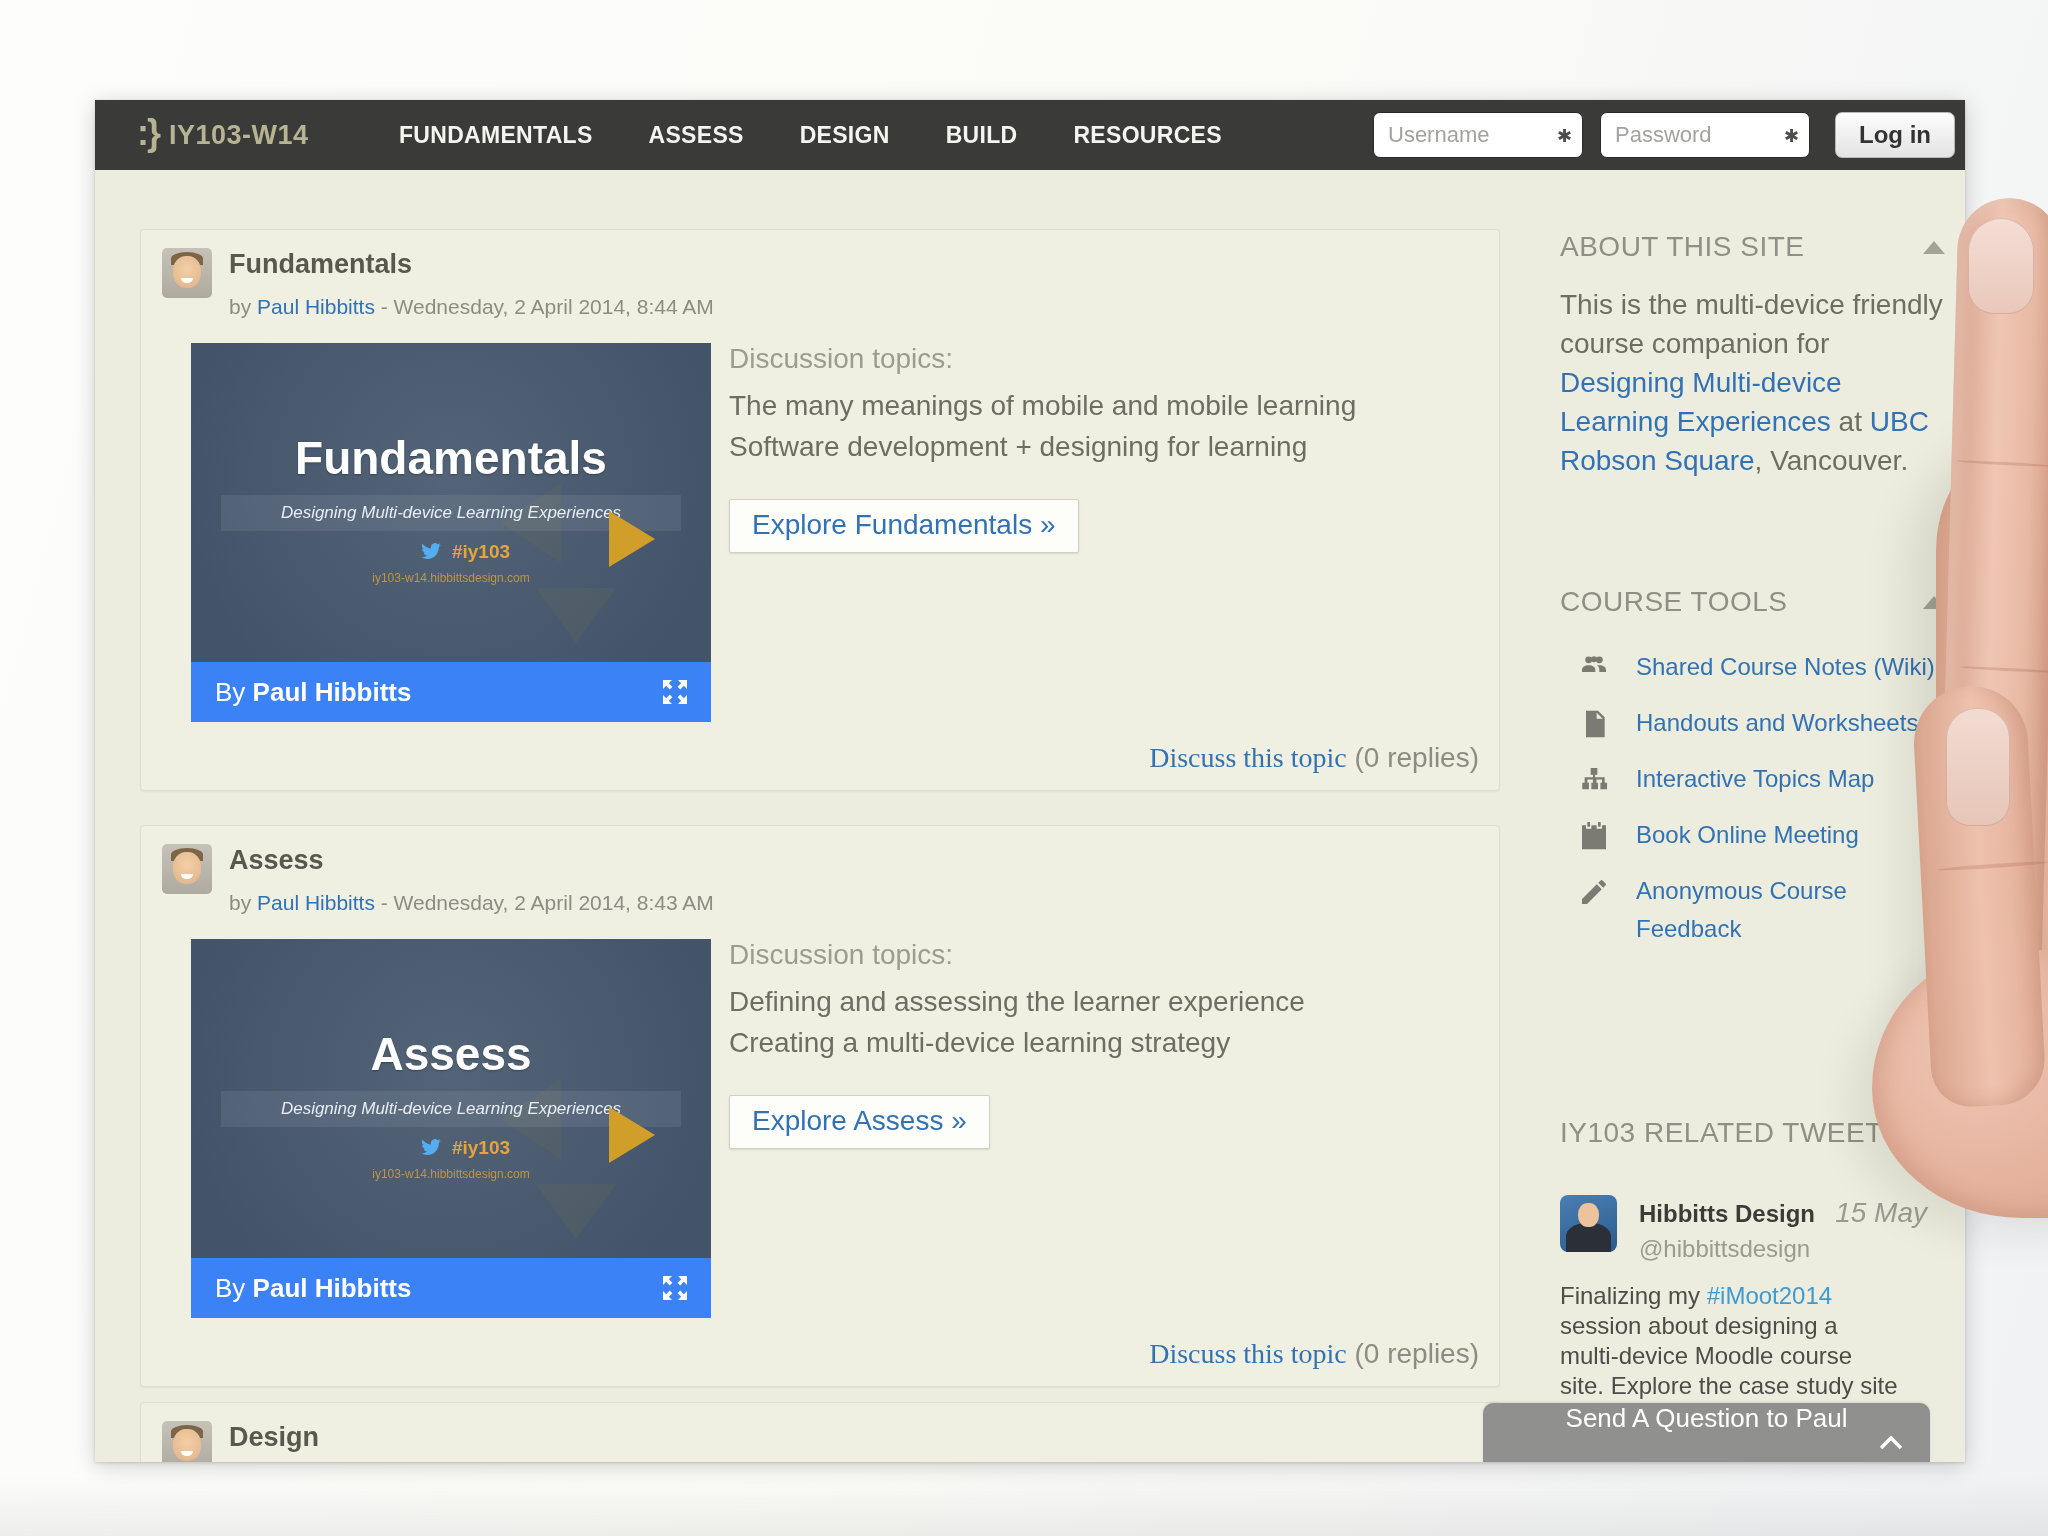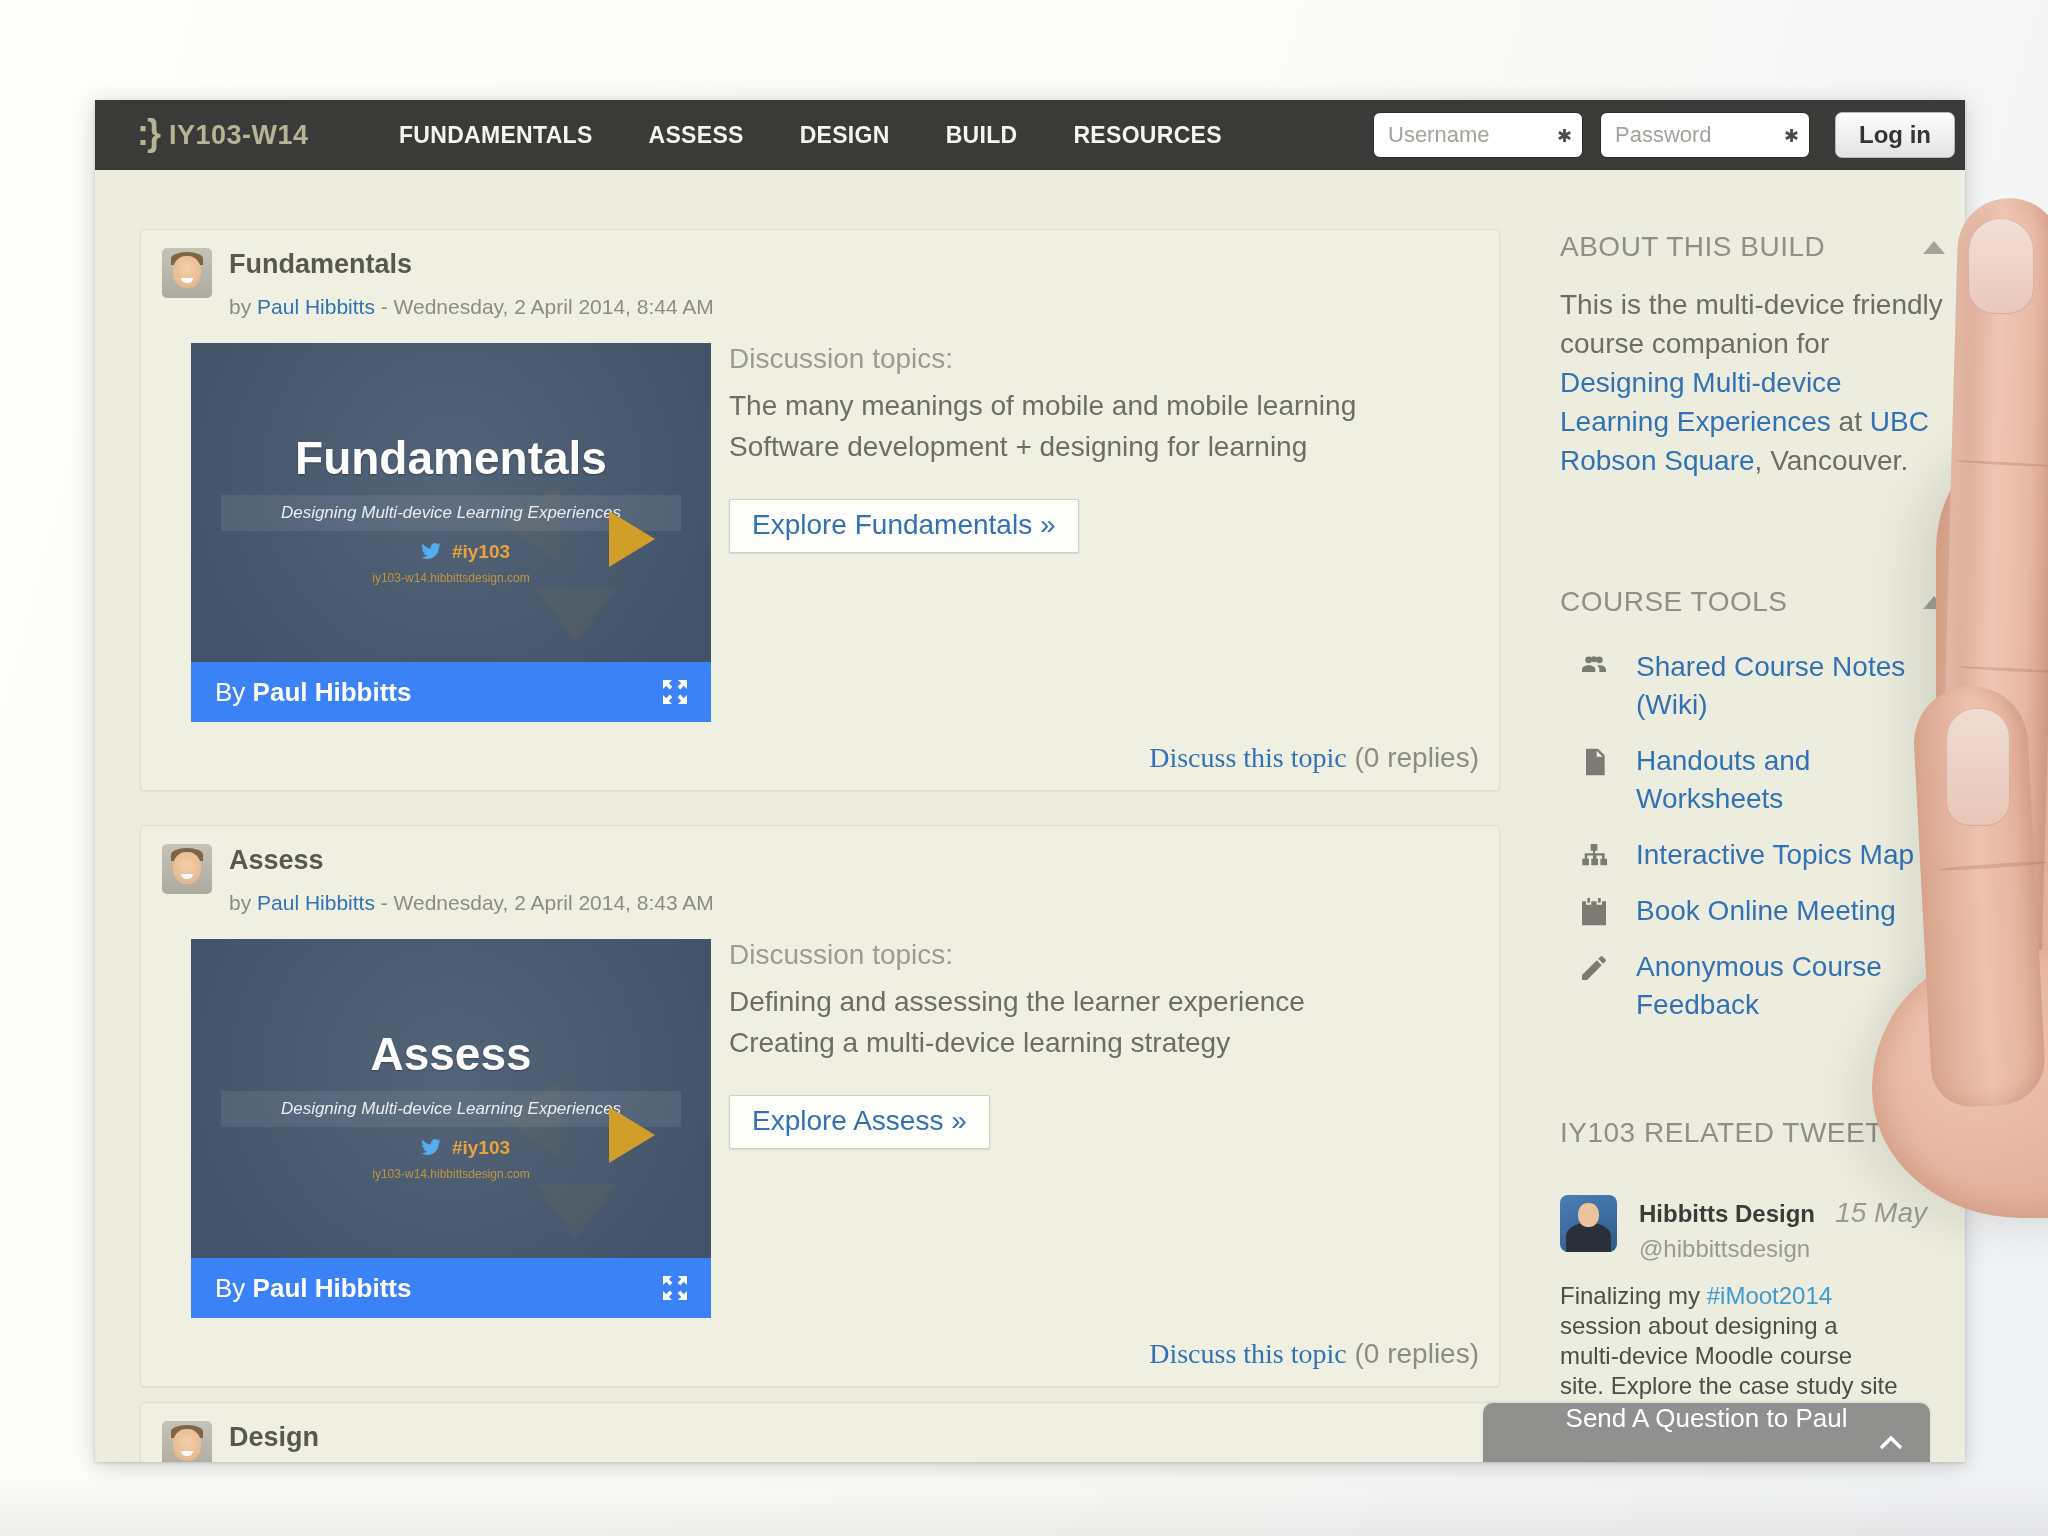--- a/index.html
+++ b/index.html
@@ -89,21 +89,21 @@
   .tri-up{width:0;height:0;border-left:11px solid transparent;border-right:11px solid transparent;
     border-bottom:13px solid #a3a39a;cursor:pointer;}
   .about-head{position:absolute;left:0;top:131px;width:100%;}
   .about-text{position:absolute;left:0;top:185px;width:100%;font-size:28px;line-height:39px;color:#6d6d63;}
   .about-text a{color:#3272b4;text-decoration:none;}
   .tools-head{position:absolute;left:0;top:486px;width:100%;}
   .tools-list{position:absolute;left:18px;top:548px;width:360px;}
   .tool{display:flex;margin-bottom:18px;}
   .tool .t-icon{flex:none;width:36px;height:34px;margin-right:22px;margin-top:4px;}
   .tool .t-icon svg{width:32px;height:32px;fill:#7b7b74;}
-  .tool a{font-size:28px;line-height:38px;color:#3272b4;text-decoration:none;width:300px;display:inline-block;}
+  .tool a{font-size:24px;line-height:38px;color:#3272b4;text-decoration:none;width:300px;display:inline-block;}
   .tweets-head{position:absolute;left:0;top:1017px;width:100%;}
   .tweet{position:absolute;left:0;top:1095px;width:100%;}
   .tw-row{display:flex;}
   .tw-avatar{width:57px;height:57px;border-radius:8px;flex:none;position:relative;overflow:hidden;
     background:linear-gradient(160deg,#4a7fb5,#2b5a8c);}
   .tw-avatar .suit{position:absolute;left:6px;top:28px;width:45px;height:30px;border-radius:45% 45% 0 0;background:#2a2f38;}
   .tw-avatar .tface{position:absolute;left:18px;top:8px;width:21px;height:24px;border-radius:46%;background:#ecc39c;}
   .tw-meta{margin-left:22px;padding-top:2px;flex:1;}
   .tw-name-row{display:flex;align-items:baseline;}
   .tw-name{font-size:24px;font-weight:bold;color:#3b3b38;}
@@ -284,21 +284,21 @@
         <div class="head-text">
           <div class="card-title">Design</div>
           <div class="byline"><span>by </span><a href="#">Paul Hibbitts</a><span> - Wednesday, 2 April 2014, 8:43 AM</span></div>
         </div>
       </div>
     </div>
 
     <div class="sidebar">
 
       <div class="sec-head about-head">
-        <span class="sec-title">ABOUT THIS BUILD</span>
+        <span class="sec-title">ABOUT THIS SITE</span>
         <span class="tri-up"></span>
       </div>
       <div class="about-text">
         <span>This is the multi-device friendly course companion for </span><a href="#">Designing Multi-device Learning Experiences</a><span> at </span><a href="#">UBC Robson Square</a><span>, Vancouver.</span>
       </div>
 
       <div class="sec-head tools-head">
         <span class="sec-title">COURSE TOOLS</span>
         <span class="tri-up"></span>
       </div>

